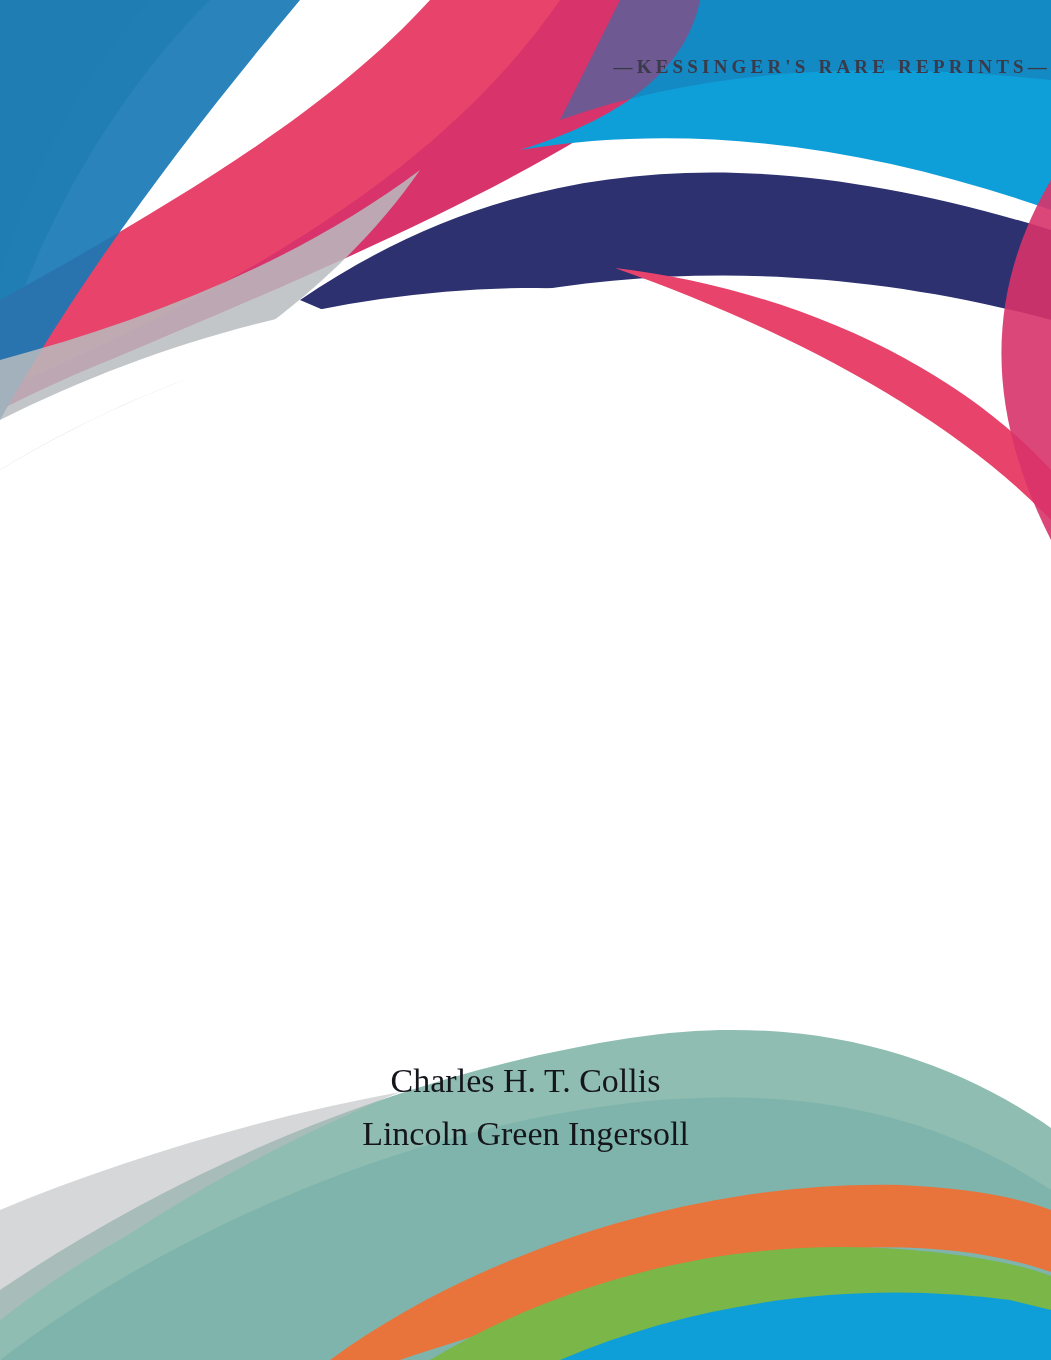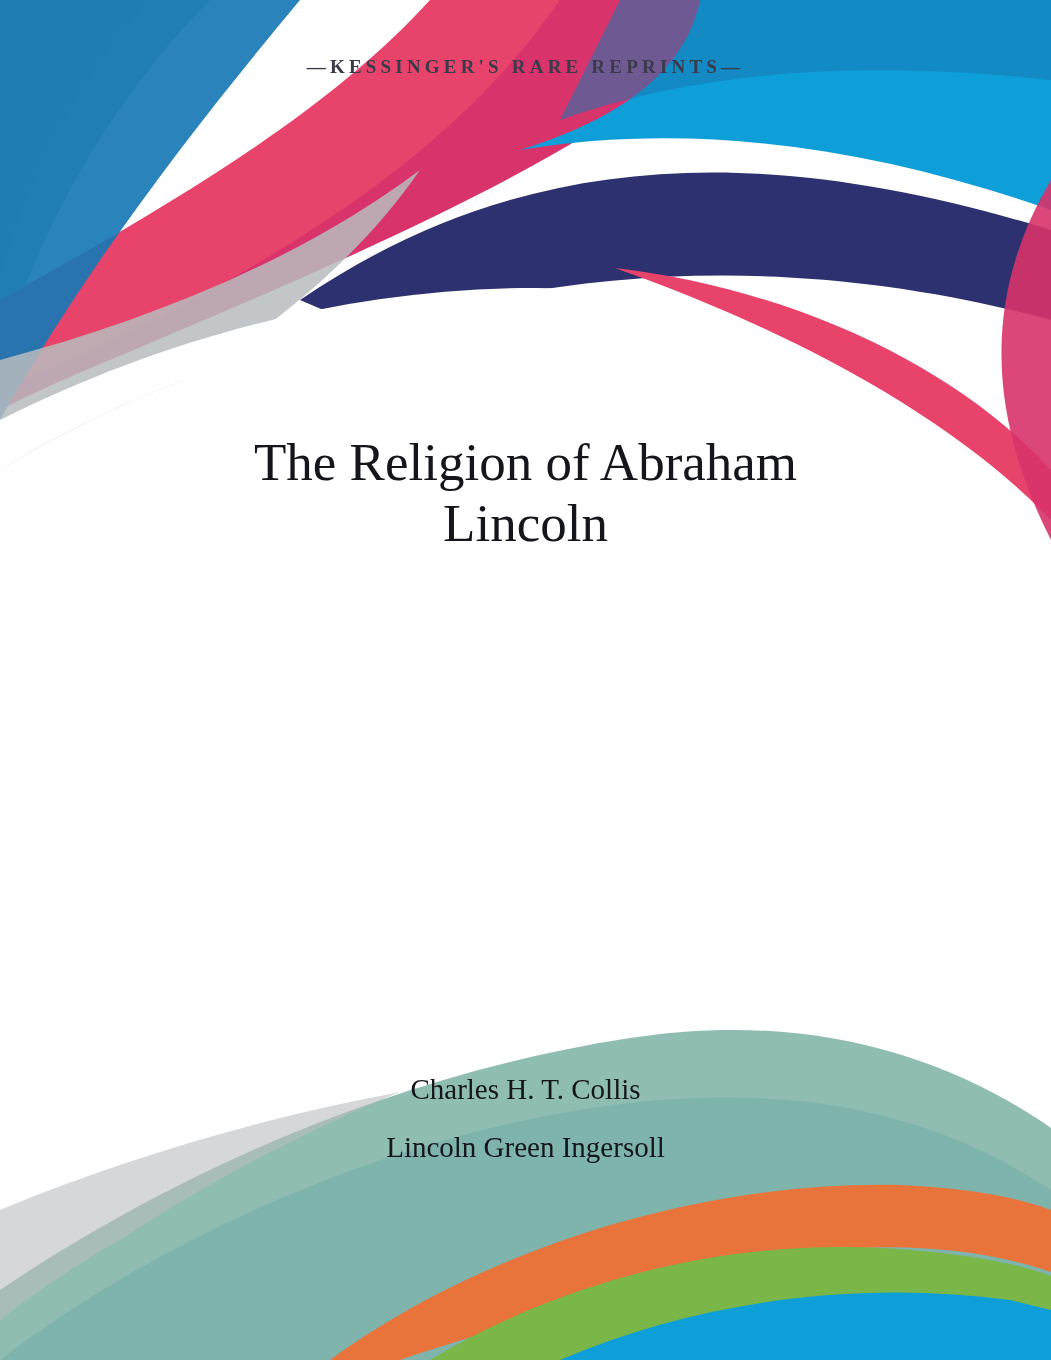--- a/index.html
+++ b/index.html
@@ -21,21 +21,21 @@
     position: absolute;
     inset: 0;
     width: 100%;
     height: 100%;
   }
   .imprint {
     position: absolute;
     top: 56px;
     left: 0;
     width: 100%;
-    text-align: center;
+    text-align: right;
     font-family: "Liberation Serif", serif;
     font-size: 19px;
     letter-spacing: 4.2px;
     color: #3a3a4a;
     font-weight: 600;
     z-index: 5;
   }
   .text-block {
     position: absolute;
     left: 0;
@@ -65,24 +65,24 @@
     color: #1b1c22;
     margin: 0 auto;
     width: 680px;
     font-weight: 400;
   }
   .authors-block {
     top: 1052px;
   }
   .author {
     font-family: "Liberation Serif", serif;
-    font-size: 29px;
+    font-size: 34px;
     line-height: 1.45;
     color: #15161c;
-    margin: 16px;
+    margin: 4px;
   }
 </style>
 </head>
 <body>
 
 <div class="cover">
 
   <svg class="art-layer" viewBox="0 0 1051 1360" preserveAspectRatio="none">
 
     <rect x="0" y="0" width="1051" height="470" fill="#ffffff"></rect>
@@ -116,23 +116,20 @@
              L1051,1272 C960,1240 830,1238 700,1272 C570,1306 460,1340 400,1360 Z" fill="#e8743c"></path>
     <path d="M430,1360 C560,1282 720,1240 880,1248 C960,1252 1020,1264 1051,1276
              L1051,1330 C960,1306 830,1308 720,1336 C660,1350 610,1358 580,1360 Z" fill="#7ab648"></path>
     <path d="M560,1360 C700,1300 860,1280 1010,1300 L1051,1310 L1051,1360 Z" fill="#0f9fd8"></path>
     <path d="M0,1210 C120,1160 260,1118 400,1092 C260,1150 120,1230 30,1310 L0,1340 Z" fill="#b9bcbe" opacity="0.6"></path>
     <path d="M0,1320 C90,1250 200,1190 320,1148 C180,1220 70,1300 0,1360 Z" fill="#8fbdb2"></path>
   </svg>
 
   <div class="imprint">—KESSINGER'S RARE REPRINTS—</div>
 
-  <div class="text-block title-block">
-    <h1 class="title">The Religion of Abraham Lincoln</h1>
-  </div>
 
 
   <div class="text-block authors-block">
     <p class="author">Charles H. T. Collis</p>
     <p class="author">Lincoln Green Ingersoll</p>
   </div>
 
 </div>
 
 </body></html>

